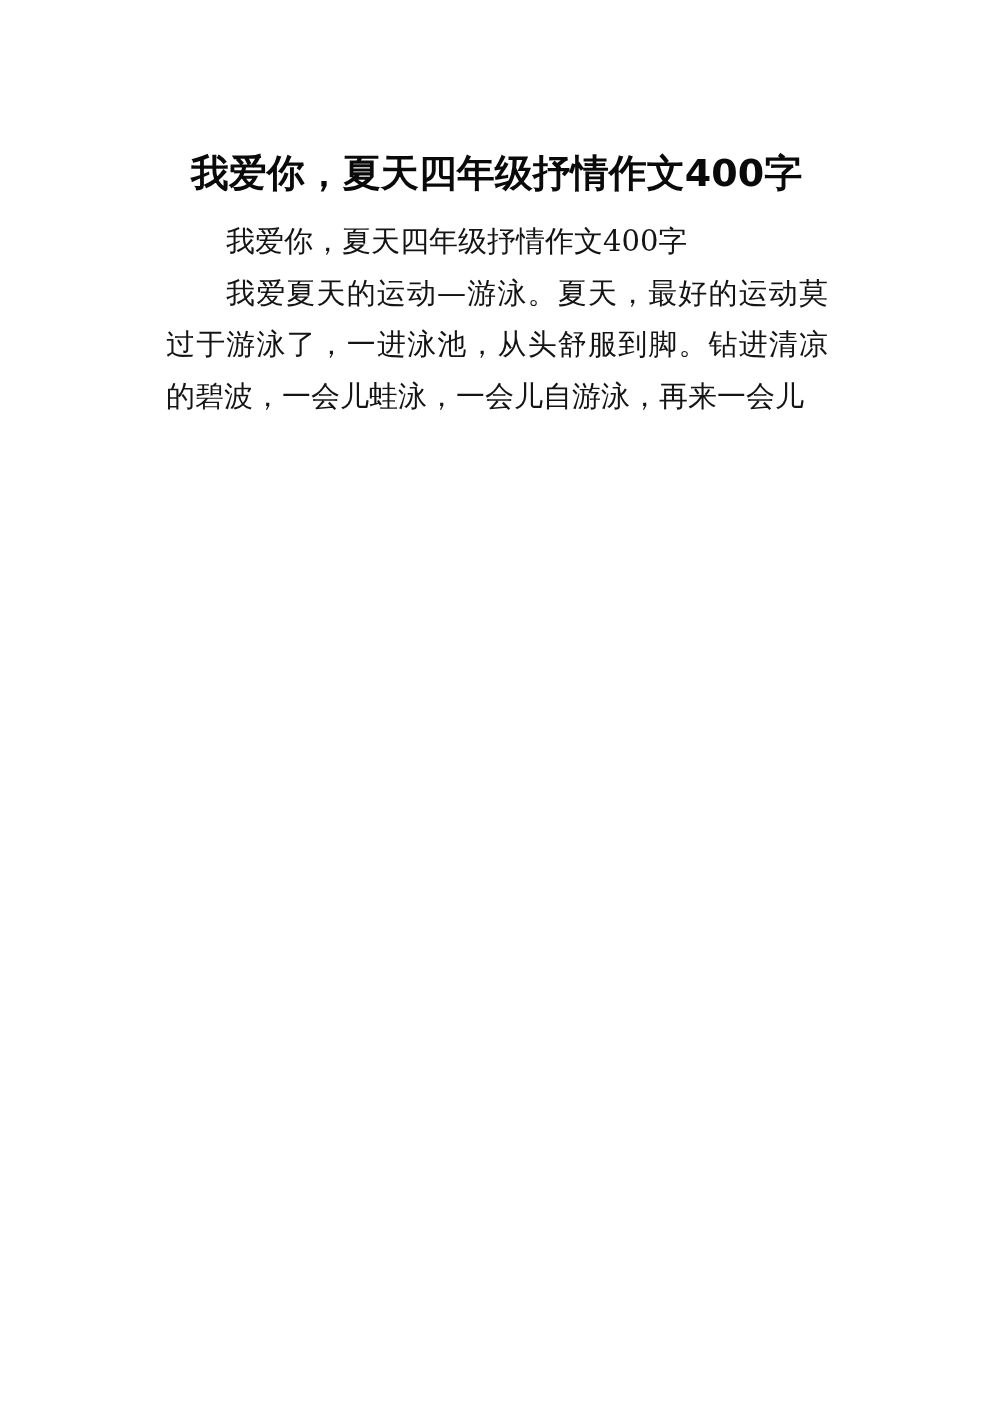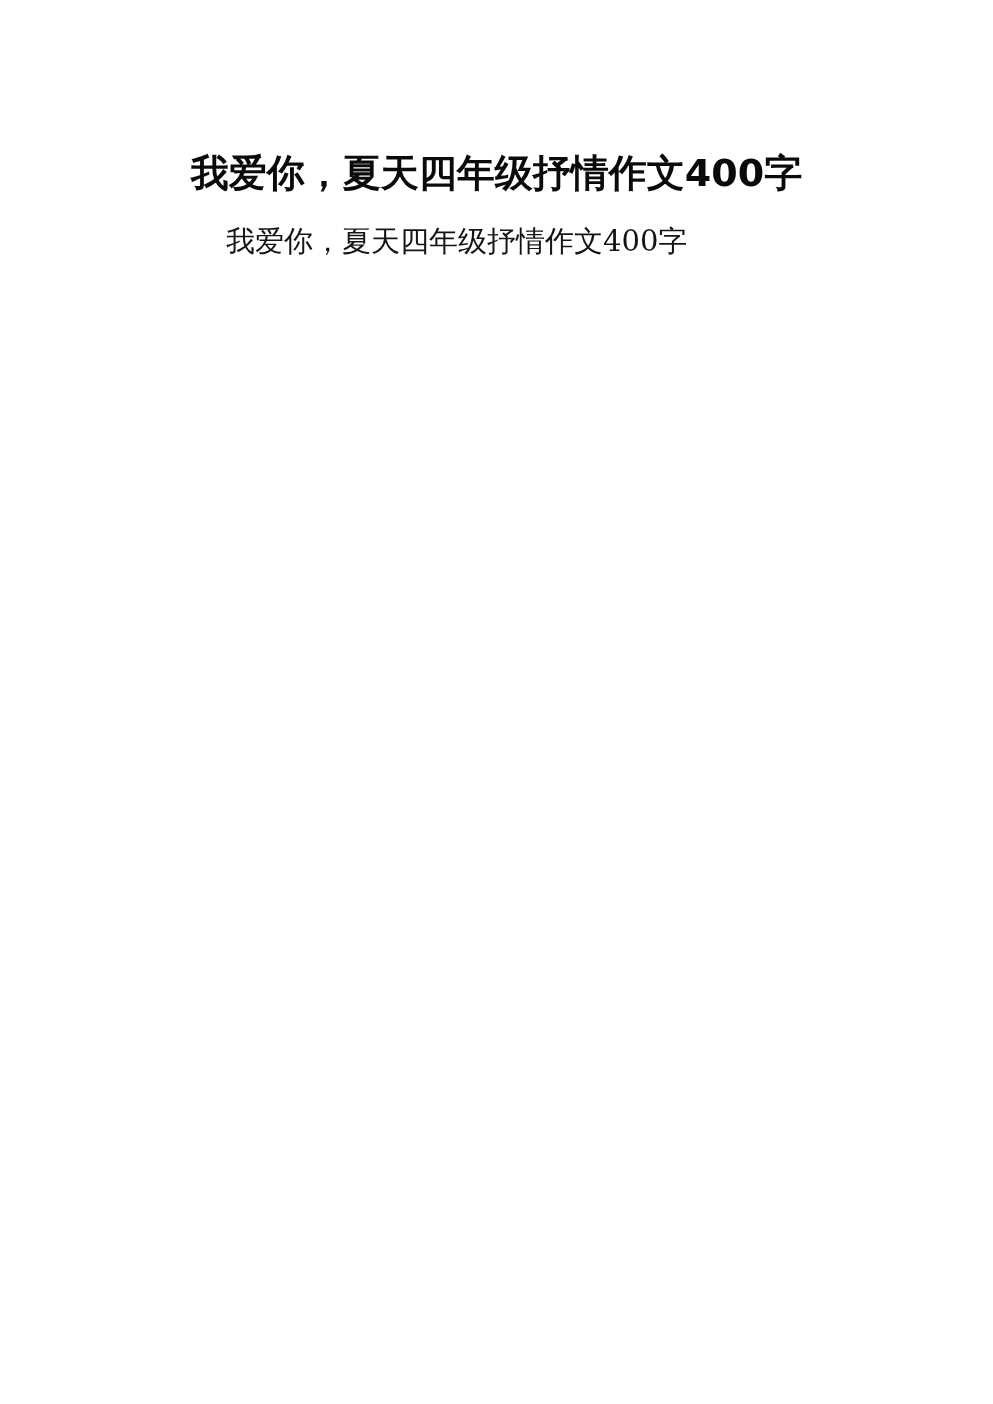--- a/index.html
+++ b/index.html
@@ -45,13 +45,14 @@
       word-break: break-all;
     }
   </style>
 </head>
 <body>
 
 <h1 class="title">我爱你，夏天四年级抒情作文400字</h1>
 
 <div class="body-text">
   <p class="para">我爱你，夏天四年级抒情作文400字</p>
+  <p class="para">我爱夏天的运动—游泳。夏天，最好的运动莫过于游泳了，一进泳池，从头舒服到脚。钻进清凉的碧波，一会儿蛙泳，一会儿自游泳，再来一会儿</p>
 </div>
 
 </body></html>

